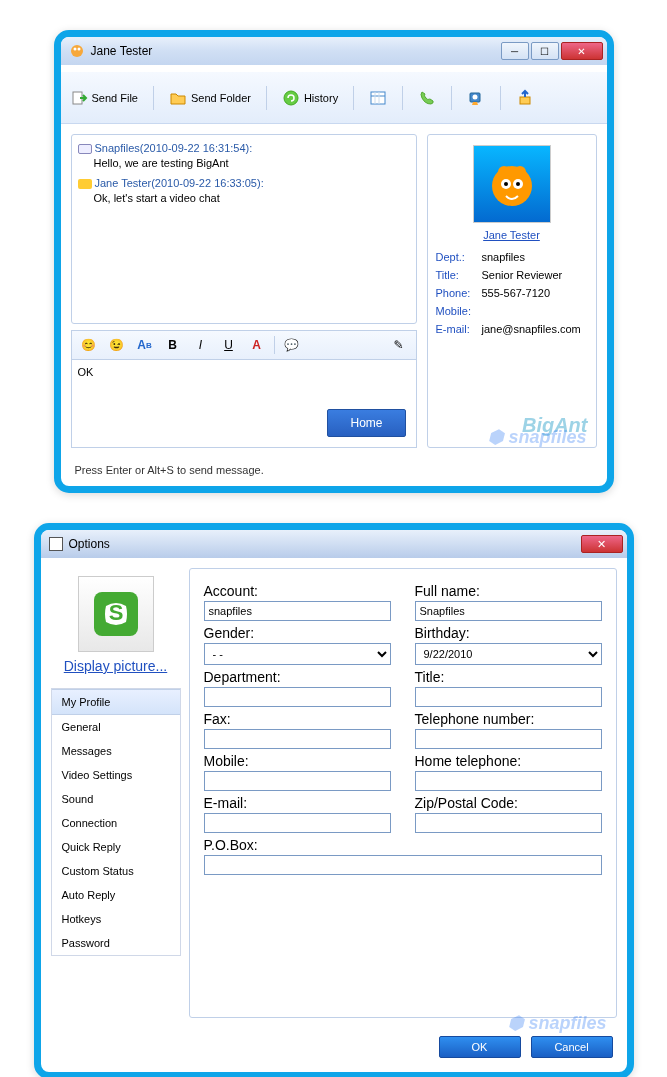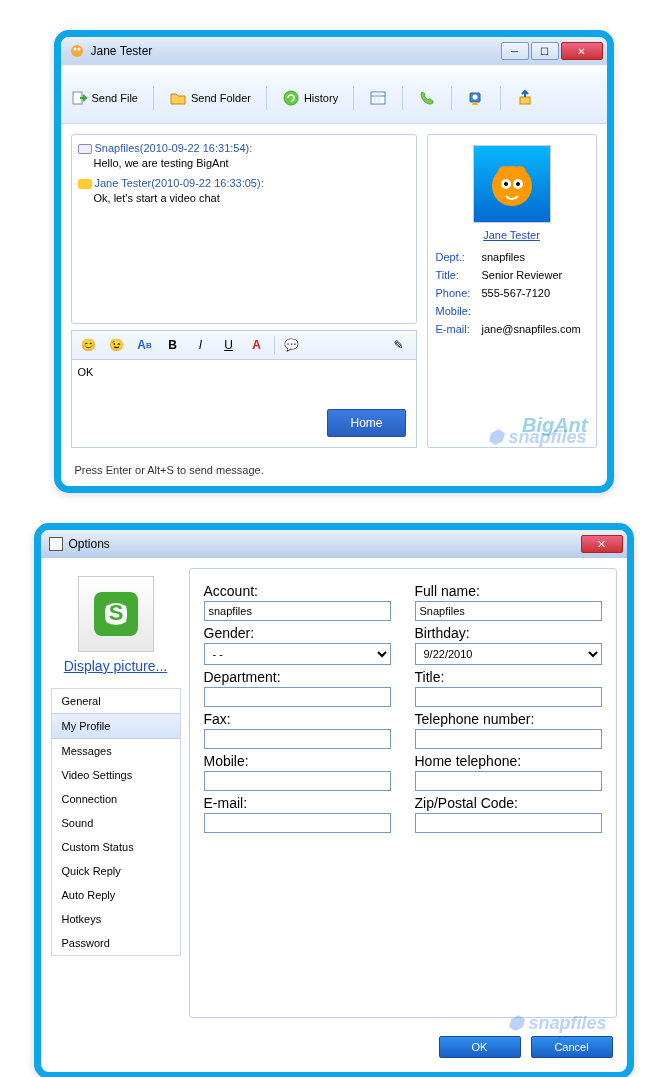--- a/index.html
+++ b/index.html
@@ -261,28 +261,28 @@
     <div class="sidebar">
       <div class="display-pic">
         <svg width="56" height="56">
             <rect x="6" y="6" width="44" height="44" rx="8" fill="#4a3"></rect>
             <path d="M18 20 Q28 14 38 20 Q40 28 38 36 Q28 42 18 36 Q16 28 18 20 Z" fill="#fff"></path>
             <text x="28" y="34" font-size="22" font-weight="bold" fill="#4a3" text-anchor="middle">S</text>
           </svg>
       </div>
       <div class="display-pic-link">Display picture...</div>
       <div class="nav">
+        <div class="nav-item active">My Profile</div>
         <div class="nav-item">General</div>
-        <div class="nav-item active">My Profile</div>
         <div class="nav-item">Messages</div>
         <div class="nav-item">Video Settings</div>
+        <div class="nav-item">Sound</div>
         <div class="nav-item">Connection</div>
-        <div class="nav-item">Sound</div>
+        <div class="nav-item">Quick Reply</div>
         <div class="nav-item">Custom Status</div>
-        <div class="nav-item">Quick Reply</div>
         <div class="nav-item">Auto Reply</div>
         <div class="nav-item">Hotkeys</div>
         <div class="nav-item">Password</div>
       </div>
     </div>
 
     <div class="form-panel">
       <div class="form-grid">
         <div class="form-row">
           <label>Account:</label>
@@ -325,20 +325,24 @@
           <input type="text" value="" style="">
         </div>
         <div class="form-row">
           <label>E-mail:</label>
           <input type="text" value="" style="">
         </div>
         <div class="form-row">
           <label>Zip/Postal Code:</label>
           <input type="text" value="" style="">
         </div>
+        <div class="form-row full">
+          <label>P.O.Box:</label>
+          <input type="text" value="" style="">
+        </div>
       </div>
     </div>
   </div>
 
   <div class="button-row">
     <div class="dlg-btn">OK</div>
     <div class="dlg-btn">Cancel</div>
   </div>
   <div class="snapfiles-wm">⬢ snapfiles</div>
 </div>

